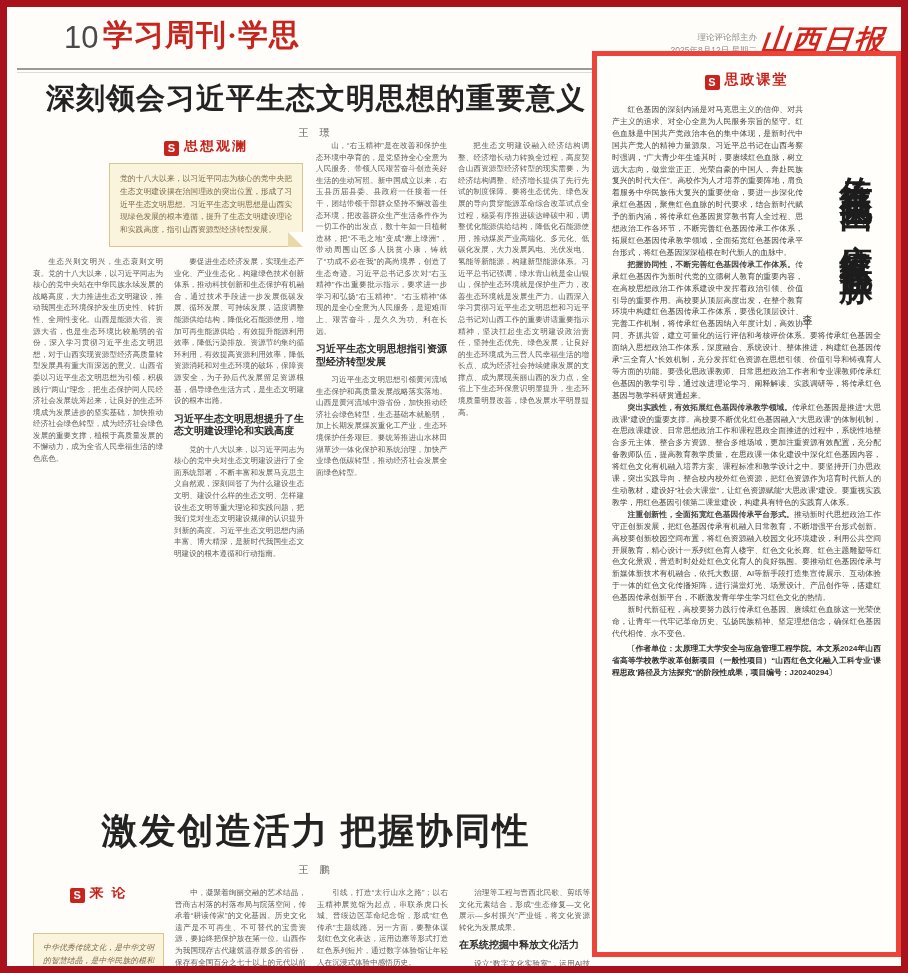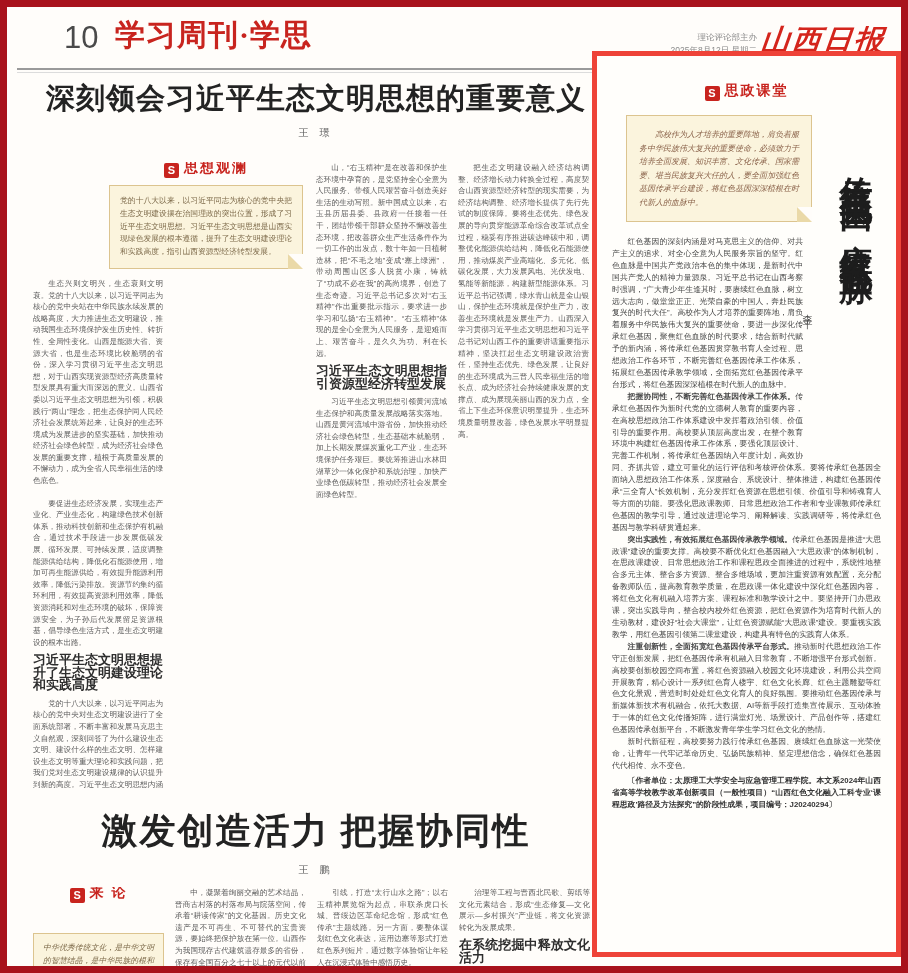--- a/index.html
+++ b/index.html
@@ -5,70 +5,70 @@
   * { margin:0; padding:0; box-sizing:border-box; }
   html,body { background:#e9e9e9; }
   body { font-family:"Liberation Sans", sans-serif; }
   .sheet { position:relative; width:908px; height:973px; background:#fffdfa;
            border:7px solid #a8121c; overflow:hidden; }
 
   
   .header { position:absolute; left:20px; top:8px; right:16px; height:52px; }
   .page-num { display:inline-block; font-size:31px; color:#4a4a4a; vertical-align:bottom;margin-left:37px; }
   .section-title { display:inline-block; font-size:30px; font-weight:900; color:#c8241e;
-                   margin-left:12px; vertical-align:bottom; letter-spacing:1px;
+                   margin-left:0; vertical-align:bottom; letter-spacing:1px;
                    font-family:Liberation Serif, serif; }
   .pub-info { position:absolute; right:128px; top:16px; text-align:right;
               font-size:8.5px; color:#8a8a8a; line-height:1.55; }
   .masthead { position:absolute; right:0; top:6px; font-size:29px; font-weight:900;
               color:#d4251c; font-style:italic; transform:skewX(-6deg);
               font-family:"Liberation Serif", serif; letter-spacing:2px; }
   .header-rule  { position:absolute; left:10px; right:10px; top:61px; border-top:2px solid #9a9a9a; }
   .header-rule2 { position:absolute; left:10px; right:10px; top:65px; border-top:1px solid #dcdcdc; }
 
   
   .smark { display:inline-block; width:15px; height:15px; background:#c8241e; color:#fff;
            font-weight:bold; font-size:11px; line-height:15px; text-align:center;
            border-radius:2px; margin-right:5px; vertical-align:-2px; }
   .col-label { font-size:14px; font-weight:bold; color:#c8241e; letter-spacing:2px; }
   .beige { background:#fbf4dd; border:1px solid #dcc48f; position:relative; }
   .beige::after { content:""; position:absolute; right:-1px; bottom:-1px; width:0; height:0;
                   border-style:solid; border-width:0 15px 15px 0;
                   border-color:transparent #fffdfa #ead9a8 transparent; }
   .news { font-size:7.6px; line-height:11.6px; text-align:justify; color:#5c5c5c; }
   .news p { text-indent:2em; }
-  .subhead { font-weight:bold; color:#2e2e2e; font-size:13px; line-height:12.5px;
+  .subhead { font-weight:bold; color:#2e2e2e; font-size:10px; line-height:12.5px;
              margin:6px 0; text-indent:0 !important; }
 
   
   .main-article { position:absolute; left:26px; top:72px; width:566px; }
   .main-article h1 { text-align:center; font-size:29px; font-weight:900; color:#232323;
                      letter-spacing:1px; white-space:nowrap; font-family:"Liberation Serif", serif; }
   .byline { text-align:center; font-size:10px; color:#5a5a5a; margin-top:7px; letter-spacing:4px; }
-  .cols { display:flex; gap:11px; margin-top:22px; height:626px; overflow:hidden; }
+  .cols { display:flex; gap:11px; margin-top:0; height:626px; overflow:hidden; }
   .colpair { width:272px; flex:none; }
   .label-row { width:194px; margin-left:76px; text-align:center; }
   .intro-box { width:194px; margin:7px 0 9px 76px; padding:9px 10px; font-size:7.8px;
                line-height:12.8px; color:#7d6a4a; text-align:justify; }
-  .pair { display:flex; gap:11px;flex-direction:column; }
+  .pair { display:flex; gap:11px; }
   .tcol { width:130px; flex:none; overflow:hidden; }
   .tcol3, .tcol4 { width:131px; flex:none; overflow:hidden; }
 
   
   .second-article { position:absolute; left:26px; top:800px; width:566px; }
   .second-article h2 { text-align:center; font-size:36px; font-weight:900; color:#232323;
                        letter-spacing:2px; white-space:nowrap; font-family:"Liberation Serif", serif; }
   .s-cols { display:flex; gap:11px; margin-top:10px; height:86px; overflow:hidden; }
   .s-col1 { width:131px; flex:none; text-align:center; }
   .s-box { margin-top:30px; height:70px; padding:8px 9px; font-size:7.8px; line-height:12.8px;
            font-style:italic; color:#7d6a4a; text-align:justify; }
 
   
   .feature { position:absolute; left:585px; top:44px; width:309px; height:906px;
-             border:5px solid #ee4338; background:#fffefb; padding:21px 15px; overflow:hidden; }
+             border:5px solid #ee4338; background:#fffefb; padding:10px 15px; overflow:hidden; }
   .feature-label { text-align:center; margin-top:4px; }
   .feature-quote { width:186px; margin:14px 0 0 14px; padding:12px 12px; font-size:8px;
                    line-height:13.5px; font-style:italic; color:#8a624a; text-align:justify; }
   .feature-quote p { text-indent:2em; }
   .v-title { position:absolute; top:94px; right:18px; height:480px;
              writing-mode:vertical-rl; font-size:33px; font-weight:900; color:#1d1d1d;
              letter-spacing:5px; font-family:"Liberation Serif", serif; }
   .v-byline { position:absolute; top:250px; right:82px; writing-mode:vertical-rl;
               font-size:10px; color:#4a4a4a; letter-spacing:6px; }
   .feature-text { margin-top:14px; font-size:7.8px; line-height:11.9px; color:#474747;
@@ -146,23 +146,20 @@
         <div class="subhead">在系统挖掘中释放文化活力</div>
         <p>设立“数字文化实验室”，运用AI技术复原珍贵历史文化场景，开发“晋版文创”系列特色产品，以数字化手段赋予传统文化新的生命力。</p>
       </div>
     </div>
   </div>
 
   <div class="feature">
     <div class="feature-label">
       <span class="smark">S</span><span class="col-label">思政课堂</span>
     </div>
-    <div class="feature-quote beige">
-      <p>高校作为人才培养的重要阵地，肩负着服务中华民族伟大复兴的重要使命，必须致力于培养全面发展、知识丰富、文化传承、国家需要、堪当民族复兴大任的人，要全面加强红色基因传承平台建设，将红色基因深深植根在时代新人的血脉中。</p>
-    </div>
     <div class="v-title">传承红色基因　赓续红色血脉</div>
     <div class="v-byline">李平</div>
     <div class="feature-text">
       <div class="wrap-spacer"></div>
       <p>红色基因的深刻内涵是对马克思主义的信仰、对共产主义的追求、对全心全意为人民服务宗旨的坚守。红色血脉是中国共产党政治本色的集中体现，是新时代中国共产党人的精神力量源泉。习近平总书记在山西考察时强调，“广大青少年生逢其时，要赓续红色血脉，树立远大志向，做堂堂正正、光荣自豪的中国人，奔赴民族复兴的时代大任”。高校作为人才培养的重要阵地，肩负着服务中华民族伟大复兴的重要使命，要进一步深化传承红色基因，聚焦红色血脉的时代要求，结合新时代赋予的新内涵，将传承红色基因贯穿教书育人全过程、思想政治工作各环节，不断完善红色基因传承工作体系，拓展红色基因传承教学领域，全面拓宽红色基因传承平台形式，将红色基因深深植根在时代新人的血脉中。</p>
       <p><b>把握协同性，不断完善红色基因传承工作体系。</b><span>传承红色基因作为新时代党的立德树人教育的重要内容，在高校思想政治工作体系建设中发挥着政治引领、价值引导的重要作用。高校要从顶层高度出发，在整个教育环境中构建红色基因传承工作体系，要强化顶层设计、完善工作机制，将传承红色基因纳入年度计划，高效协同、齐抓共管，建立可量化的运行评估和考核评价体系。要将传承红色基因全面纳入思想政治工作体系，深度融合、系统设计、整体推进，构建红色基因传承“三全育人”长效机制，充分发挥红色资源在思想引领、价值引导和铸魂育人等方面的功能。要强化思政课教师、日常思想政治工作者和专业课教师传承红色基因的教学引导，通过改进理论学习、阐释解读、实践调研等，将传承红色基因与教学科研贯通起来。</span></p>
       <p><b>突出实践性，有效拓展红色基因传承教学领域。</b><span>传承红色基因是推进“大思政课”建设的重要支撑。高校要不断优化红色基因融入“大思政课”的体制机制，在思政课建设、日常思想政治工作和课程思政全面推进的过程中，系统性地整合多元主体、整合多方资源、整合多维场域，更加注重资源有效配置，充分配备教师队伍，提高教育教学质量，在思政课一体化建设中深化红色基因内容，将红色文化有机融入培养方案、课程标准和教学设计之中。要坚持开门办思政课，突出实践导向，整合校内校外红色资源，把红色资源作为培育时代新人的生动教材，建设好“社会大课堂”，让红色资源赋能“大思政课”建设。要重视实践教学，用红色基因引领第二课堂建设，构建具有特色的实践育人体系。</span></p>
       <p><b>注重创新性，全面拓宽红色基因传承平台形式。</b><span>推动新时代思想政治工作守正创新发展，把红色基因传承有机融入日常教育，不断增强平台形式创新。高校要创新校园空间布置，将红色资源融入校园文化环境建设，利用公共空间开展教育，精心设计一系列红色育人楼宇、红色文化长廊、红色主题雕塑等红色文化景观，营造时时处处红色文化育人的良好氛围。要推动红色基因传承与新媒体新技术有机融合，依托大数据、AI等新手段打造集宣传展示、互动体验于一体的红色文化传播矩阵，进行满堂灯光、场景设计、产品创作等，搭建红色基因传承创新平台，不断激发青年学生学习红色文化的热情。</span></p>
       <p>新时代新征程，高校要努力践行传承红色基因、赓续红色血脉这一光荣使命，让青年一代牢记革命历史、弘扬民族精神、坚定理想信念，确保红色基因代代相传、永不变色。</p>
       <p class="attribution">〔作者单位：太原理工大学安全与应急管理工程学院。本文系2024年山西省高等学校教学改革创新项目（一般性项目）“山西红色文化融入工科专业‘课程思政’路径及方法探究”的阶段性成果，项目编号：J20240294〕</p>

